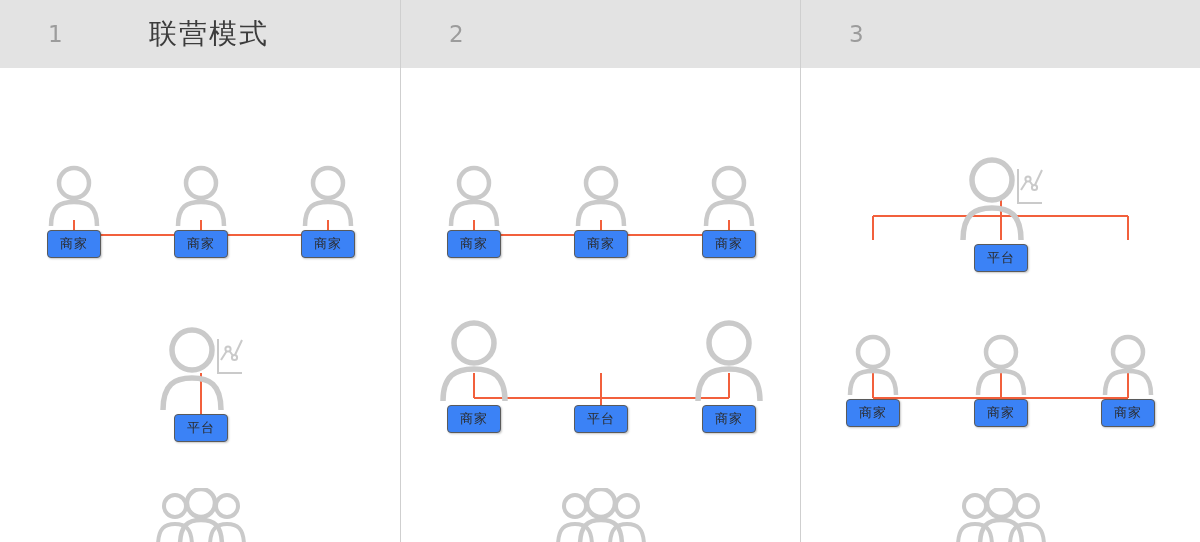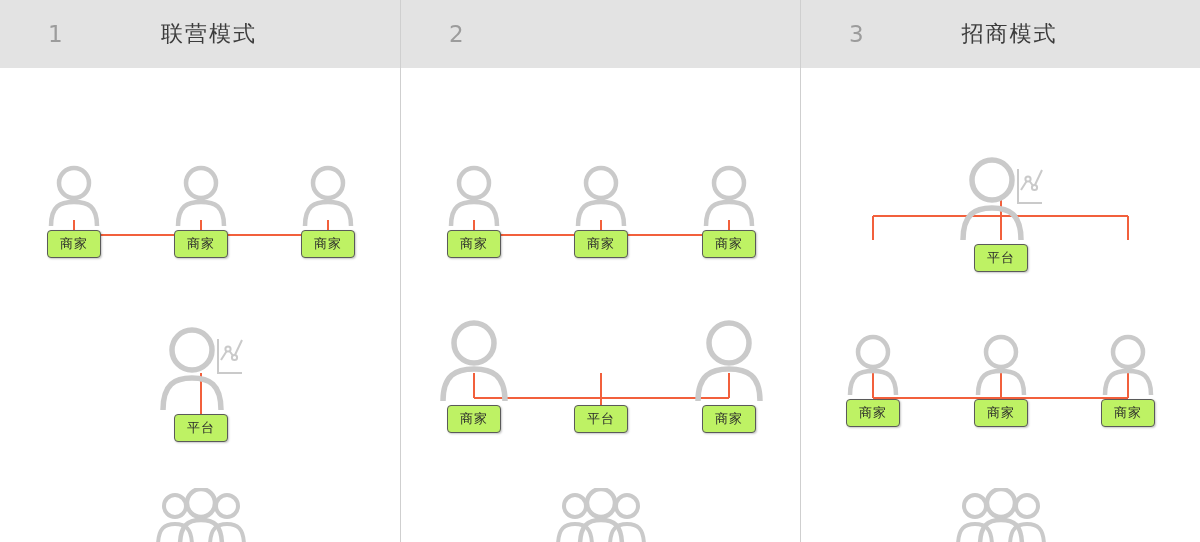--- a/index.html
+++ b/index.html
@@ -52,21 +52,21 @@
     transform: translateY(-50%);
     font-size: 23px;
     color: #9c9c9c;
     font-weight: 400;
     letter-spacing: 0;
     line-height: 1;
   }
   .panel-title {
     width: 100%;
     text-align: center;
-    font-size: 22px;
+    font-size: 28px;
     color: #3c3c3c;
     letter-spacing: 2px;
     line-height: 1;
     padding-left: 18px;
     box-sizing: border-box;
   }
 
   
   .panel-body {
     position: relative;
@@ -84,21 +84,21 @@
   .node-icon {
     display: block;
     line-height: 0;
   }
   .node-icon.hidden { visibility: hidden; }
 
   .node-label {
     margin-top: 4px;
     border: 1px solid #5a5a5a;
     border-radius: 4px;
-    background: #bef264;
+    background: #3b82f6;
     color: #2b2b2b;
     font-size: 13px;
     line-height: 1;
     padding: 6px 12px 7px 12px;
     white-space: nowrap;
     box-shadow: 1px 1px 2px rgba(0,0,0,0.22);
     letter-spacing: 1px;
   }
 
   
@@ -289,21 +289,20 @@
         </span>
 
       </div>
 
     </div>
   </div>
 
   <div class="panel">
     <div class="panel-header">
       <span class="panel-index">3</span>
-      <span class="panel-title">招商模式</span>
     </div>
     <div class="panel-body">
 
       <svg class="connectors" viewBox="0 0 400 474">
         <g stroke="#f2603c" stroke-width="2" fill="none">
           <line x1="72" y1="148" x2="72" y2="172"></line>
           <line x1="327" y1="148" x2="327" y2="172"></line>
           <line x1="72" y1="148" x2="327" y2="148"></line>
           <line x1="200" y1="128" x2="200" y2="172"></line>
 

